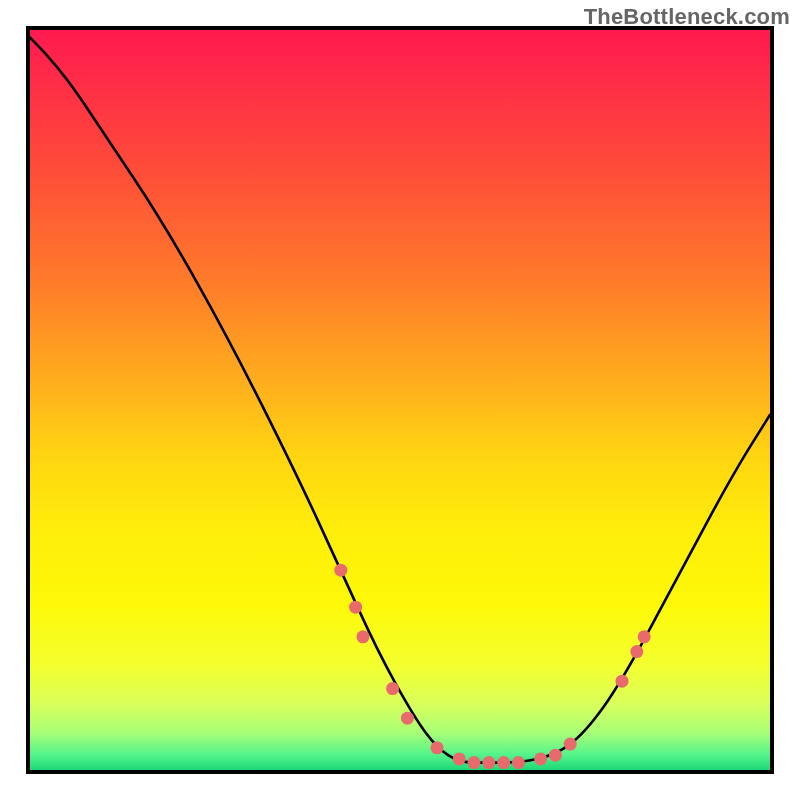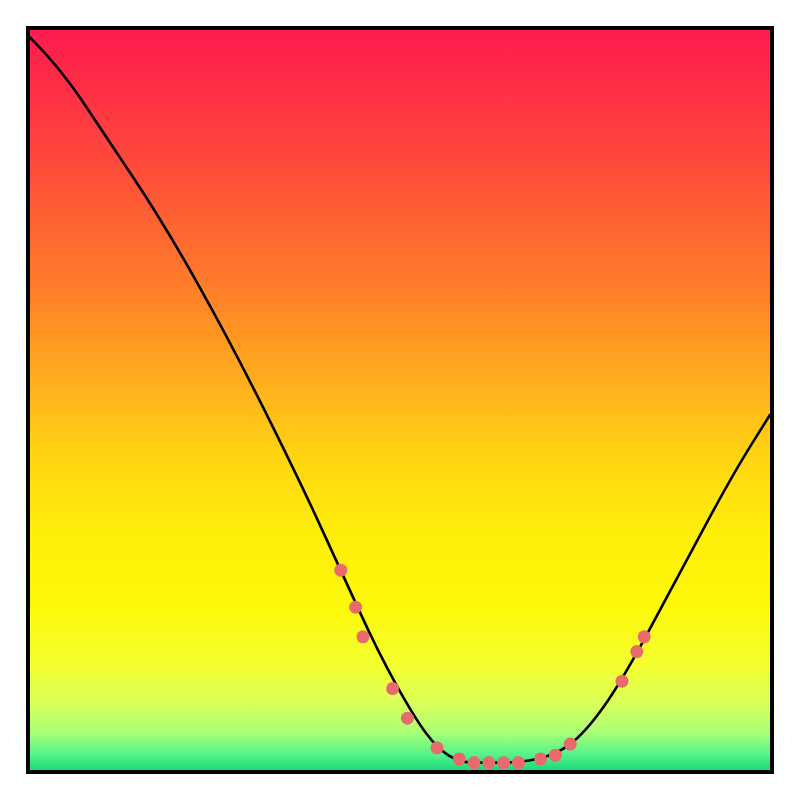--- a/index.html
+++ b/index.html
@@ -69,20 +69,21 @@
   }
   .marker {
     fill: #e86a6d;
     stroke: none;
   }
 </style>
 </head>
 <body>
 
 <div class="stage">
+  <div class="watermark">TheBottleneck.com</div>
 
   <div class="frame">
     <div class="gradient"></div>
 
     <svg class="curve" viewBox="0 0 740 740" preserveAspectRatio="none">
       <path id="curve-path" fill="none" stroke="#000000" stroke-width="2.6" stroke-linecap="round" d="M 0.0 7.4 Q 29.6 37.0 51.8 70.3 Q 74.0 103.6 103.6 148.0 Q 133.2 192.4 166.5 251.6 Q 199.8 310.8 233.1 377.4 Q 266.4 444.0 288.6 492.1 Q 310.8 540.2 329.3 580.9 Q 347.8 621.6 366.3 654.9 Q 384.8 688.2 395.9 703.0 Q 407.0 717.8 418.1 725.2 Q 429.2 732.6 444.0 732.6 Q 458.8 732.6 473.6 732.6 Q 488.4 732.6 506.9 728.9 Q 525.4 725.2 540.2 714.1 Q 555.0 703.0 573.5 677.1 Q 592.0 651.2 621.6 595.7 Q 651.2 540.2 677.1 492.1 Q 703.0 444.0 721.5 414.4 T 740.0 384.8"></path>
       <g id="marker-group">
           <circle cx="310.8" cy="540.2" r="6.5" class="marker" fill="#e86a6d"></circle>
           <circle cx="325.6" cy="577.2" r="6.5" class="marker" fill="#e86a6d"></circle>
           <circle cx="333.0" cy="606.8" r="6.5" class="marker" fill="#e86a6d"></circle>

